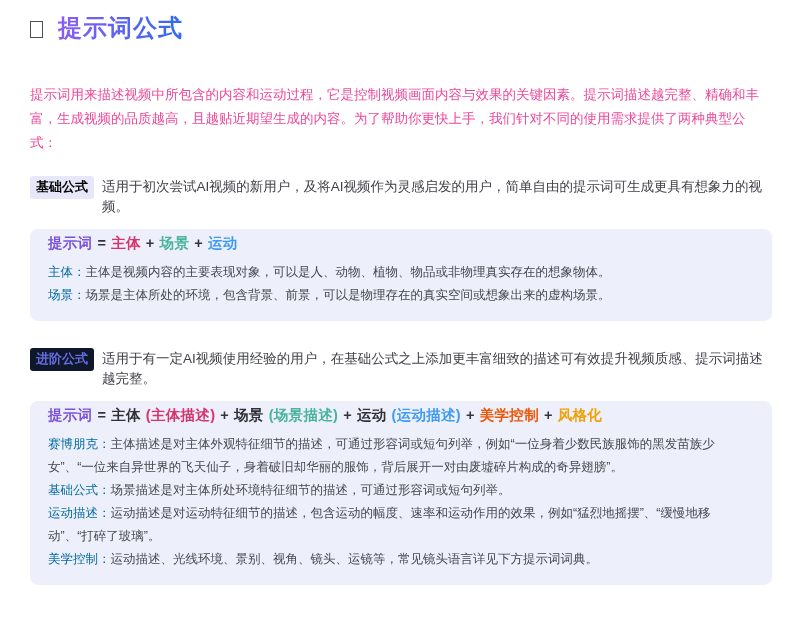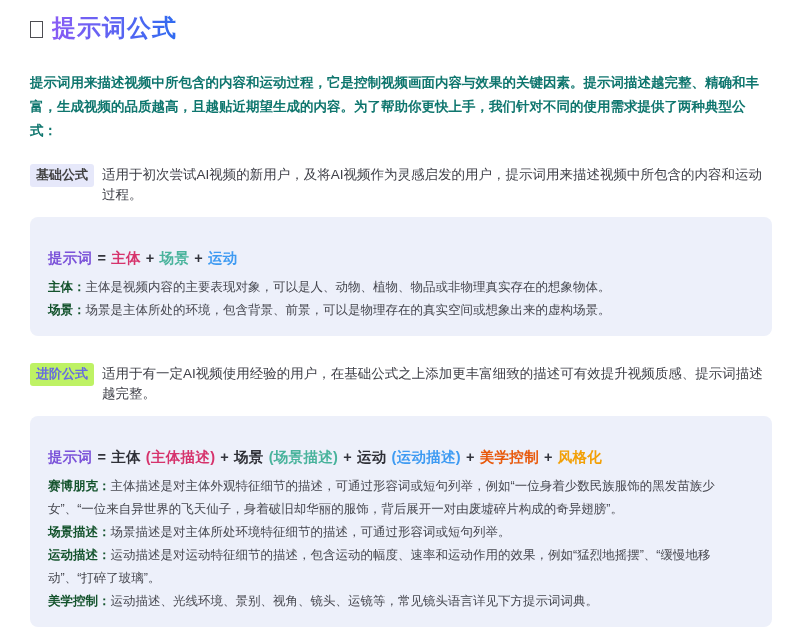--- a/index.html
+++ b/index.html
@@ -4,79 +4,79 @@
 <style>
   * { margin: 0; padding: 0; box-sizing: border-box; }
   html, body { background: #ffffff; }
   body {
     width: 800px; height: 634px; overflow: hidden;
     font-family: "Liberation Sans", "DejaVu Sans", sans-serif;
     color: #3e3f47;
   }
   .page { padding: 12px 28px 0 30px; }
 
-  .title-row { display: flex; align-items: center; gap: 9px; }
+  .title-row { display: flex; align-items: center; gap: 15px; }
   .doc-icon {
     width: 13px; height: 17px; border: 1.6px solid #4d4d52;
     display: inline-block; flex: 0 0 auto; margin-top: 2px;
   }
   .title-text {
     font-size: 24px; font-weight: bold; letter-spacing: 1px;
     -webkit-background-clip: text; background-clip: text; color: transparent;
   }
 
-  .intro { margin-top: 27px; font-size: 13.5px; line-height: 24px; color: #0f766e; font-weight: bold; }
+  .intro { margin-top: 39px; font-size: 13.5px; line-height: 24px; color: #ec4899; }
 
   .section-head { display: flex; align-items: flex-start; gap: 8px; font-size: 13.5px; line-height: 20px; }
   .mt-first { margin-top: 21px; }
   .mt-next  { margin-top: 27px; }
   .badge {
     padding: 1px 6px 2px; border-radius: 3px; font-size: 13px; font-weight: bold;
     flex: 0 0 auto; white-space: nowrap;
   }
   .section-desc { color: #3e3f47; padding-top: 1px; }
 
-  .formula-box { border-radius: 8px; padding: 30px 18px 14px; margin-top: 12px; }
+  .formula-box { border-radius: 8px; padding: 3px 18px 14px; margin-top: 12px; }
   .formula { font-size: 14.5px; font-weight: bold; line-height: 22px; margin-bottom: 7px; letter-spacing: 0.3px; }
   .formula .tok { margin-right: 5px; }
   .box-item { font-size: 12.5px; line-height: 23px; color: #46474f; }
-  .box-item .lbl { font-weight: bold; color: #14532d; }
+  .box-item .lbl { font-weight: normal; color: #0369a1; }
 </style>
 </head>
 <body>
 
 <div class="page">
 
   <div class="title-row">
     <span class="doc-icon"></span>
     <span class="title-text" id="title-text" style="background-image: linear-gradient(90deg, rgb(138, 92, 245), rgb(47, 107, 240));">提示词公式</span>
   </div>
 
   <p class="intro">提示词用来描述视频中所包含的内容和运动过程，它是控制视频画面内容与效果的关键因素。提示词描述越完整、精确和丰富，生成视频的品质越高，且越贴近期望生成的内容。为了帮助你更快上手，我们针对不同的使用需求提供了两种典型公式：</p>
 
   <div id="sections">
       <div class="section">
         <div class="section-head mt-first">
-          <span class="badge" style="background: rgb(230, 232, 250); color: #404040;">基础公式</span>
-          <span class="section-desc">适用于初次尝试AI视频的新用户，及将AI视频作为灵感启发的用户，提示词用来描述视频中所包含的内容和运动过程。</span>
+          <span class="badge" style="background: rgb(230, 232, 250); color: #000000;">基础公式</span>
+          <span class="section-desc">适用于初次尝试AI视频的新用户，及将AI视频作为灵感启发的用户，简单自由的提示词可生成更具有想象力的视频。</span>
         </div>
         <div class="formula-box" style="background: rgb(237, 240, 250);">
           <div class="formula"><span class="tok" style="color: rgb(123, 82, 217);">提示词</span><span class="tok" style="color: rgb(51, 52, 60);">=</span><span class="tok" style="color: rgb(214, 51, 108);">主体</span><span class="tok" style="color: rgb(51, 52, 60);">+</span><span class="tok" style="color: rgb(73, 179, 156);">场景</span><span class="tok" style="color: rgb(51, 52, 60);">+</span><span class="tok" style="color: rgb(63, 155, 242);">运动</span></div>
           <div class="box-item"><span class="lbl">主体：</span><span>主体是视频内容的主要表现对象，可以是人、动物、植物、物品或非物理真实存在的想象物体。</span></div>
           <div class="box-item"><span class="lbl">场景：</span><span>场景是主体所处的环境，包含背景、前景，可以是物理存在的真实空间或想象出来的虚构场景。</span></div>
         </div>
       </div>
       <div class="section">
         <div class="section-head mt-next">
-          <span class="badge" style="background: #bef264; color: rgb(102, 108, 224);">进阶公式</span>
+          <span class="badge" style="background: #0f172a; color: rgb(102, 108, 224);">进阶公式</span>
           <span class="section-desc">适用于有一定AI视频使用经验的用户，在基础公式之上添加更丰富细致的描述可有效提升视频质感、提示词描述越完整。</span>
         </div>
         <div class="formula-box" style="background: rgb(237, 240, 250);">
           <div class="formula"><span class="tok" style="color: rgb(123, 82, 217);">提示词</span><span class="tok" style="color: rgb(51, 52, 60);">=</span><span class="tok" style="color: rgb(47, 48, 55);">主体</span><span class="tok" style="color: rgb(214, 51, 108);">(主体描述)</span><span class="tok" style="color: rgb(51, 52, 60);">+</span><span class="tok" style="color: rgb(47, 48, 55);">场景</span><span class="tok" style="color: rgb(73, 179, 156);">(场景描述)</span><span class="tok" style="color: rgb(51, 52, 60);">+</span><span class="tok" style="color: rgb(47, 48, 55);">运动</span><span class="tok" style="color: rgb(63, 155, 242);">(运动描述)</span><span class="tok" style="color: rgb(51, 52, 60);">+</span><span class="tok" style="color: rgb(232, 89, 12);">美学控制</span><span class="tok" style="color: rgb(51, 52, 60);">+</span><span class="tok" style="color: rgb(242, 160, 7);">风格化</span></div>
           <div class="box-item"><span class="lbl">赛博朋克：</span><span>主体描述是对主体外观特征细节的描述，可通过形容词或短句列举，例如“一位身着少数民族服饰的黑发苗族少女”、“一位来自异世界的飞天仙子，身着破旧却华丽的服饰，背后展开一对由废墟碎片构成的奇异翅膀”。</span></div>
-          <div class="box-item"><span class="lbl">场景描述：</span><span>场景描述是对主体所处环境特征细节的描述，可通过形容词或短句列举。</span></div>
+          <div class="box-item"><span class="lbl">基础公式：</span><span>场景描述是对主体所处环境特征细节的描述，可通过形容词或短句列举。</span></div>
           <div class="box-item"><span class="lbl">运动描述：</span><span>运动描述是对运动特征细节的描述，包含运动的幅度、速率和运动作用的效果，例如“猛烈地摇摆”、“缓慢地移动”、“打碎了玻璃”。</span></div>
           <div class="box-item"><span class="lbl">美学控制：</span><span>运动描述、光线环境、景别、视角、镜头、运镜等，常见镜头语言详见下方提示词词典。</span></div>
         </div>
       </div>
     </div>
 
 </div>
 
 </body></html>

